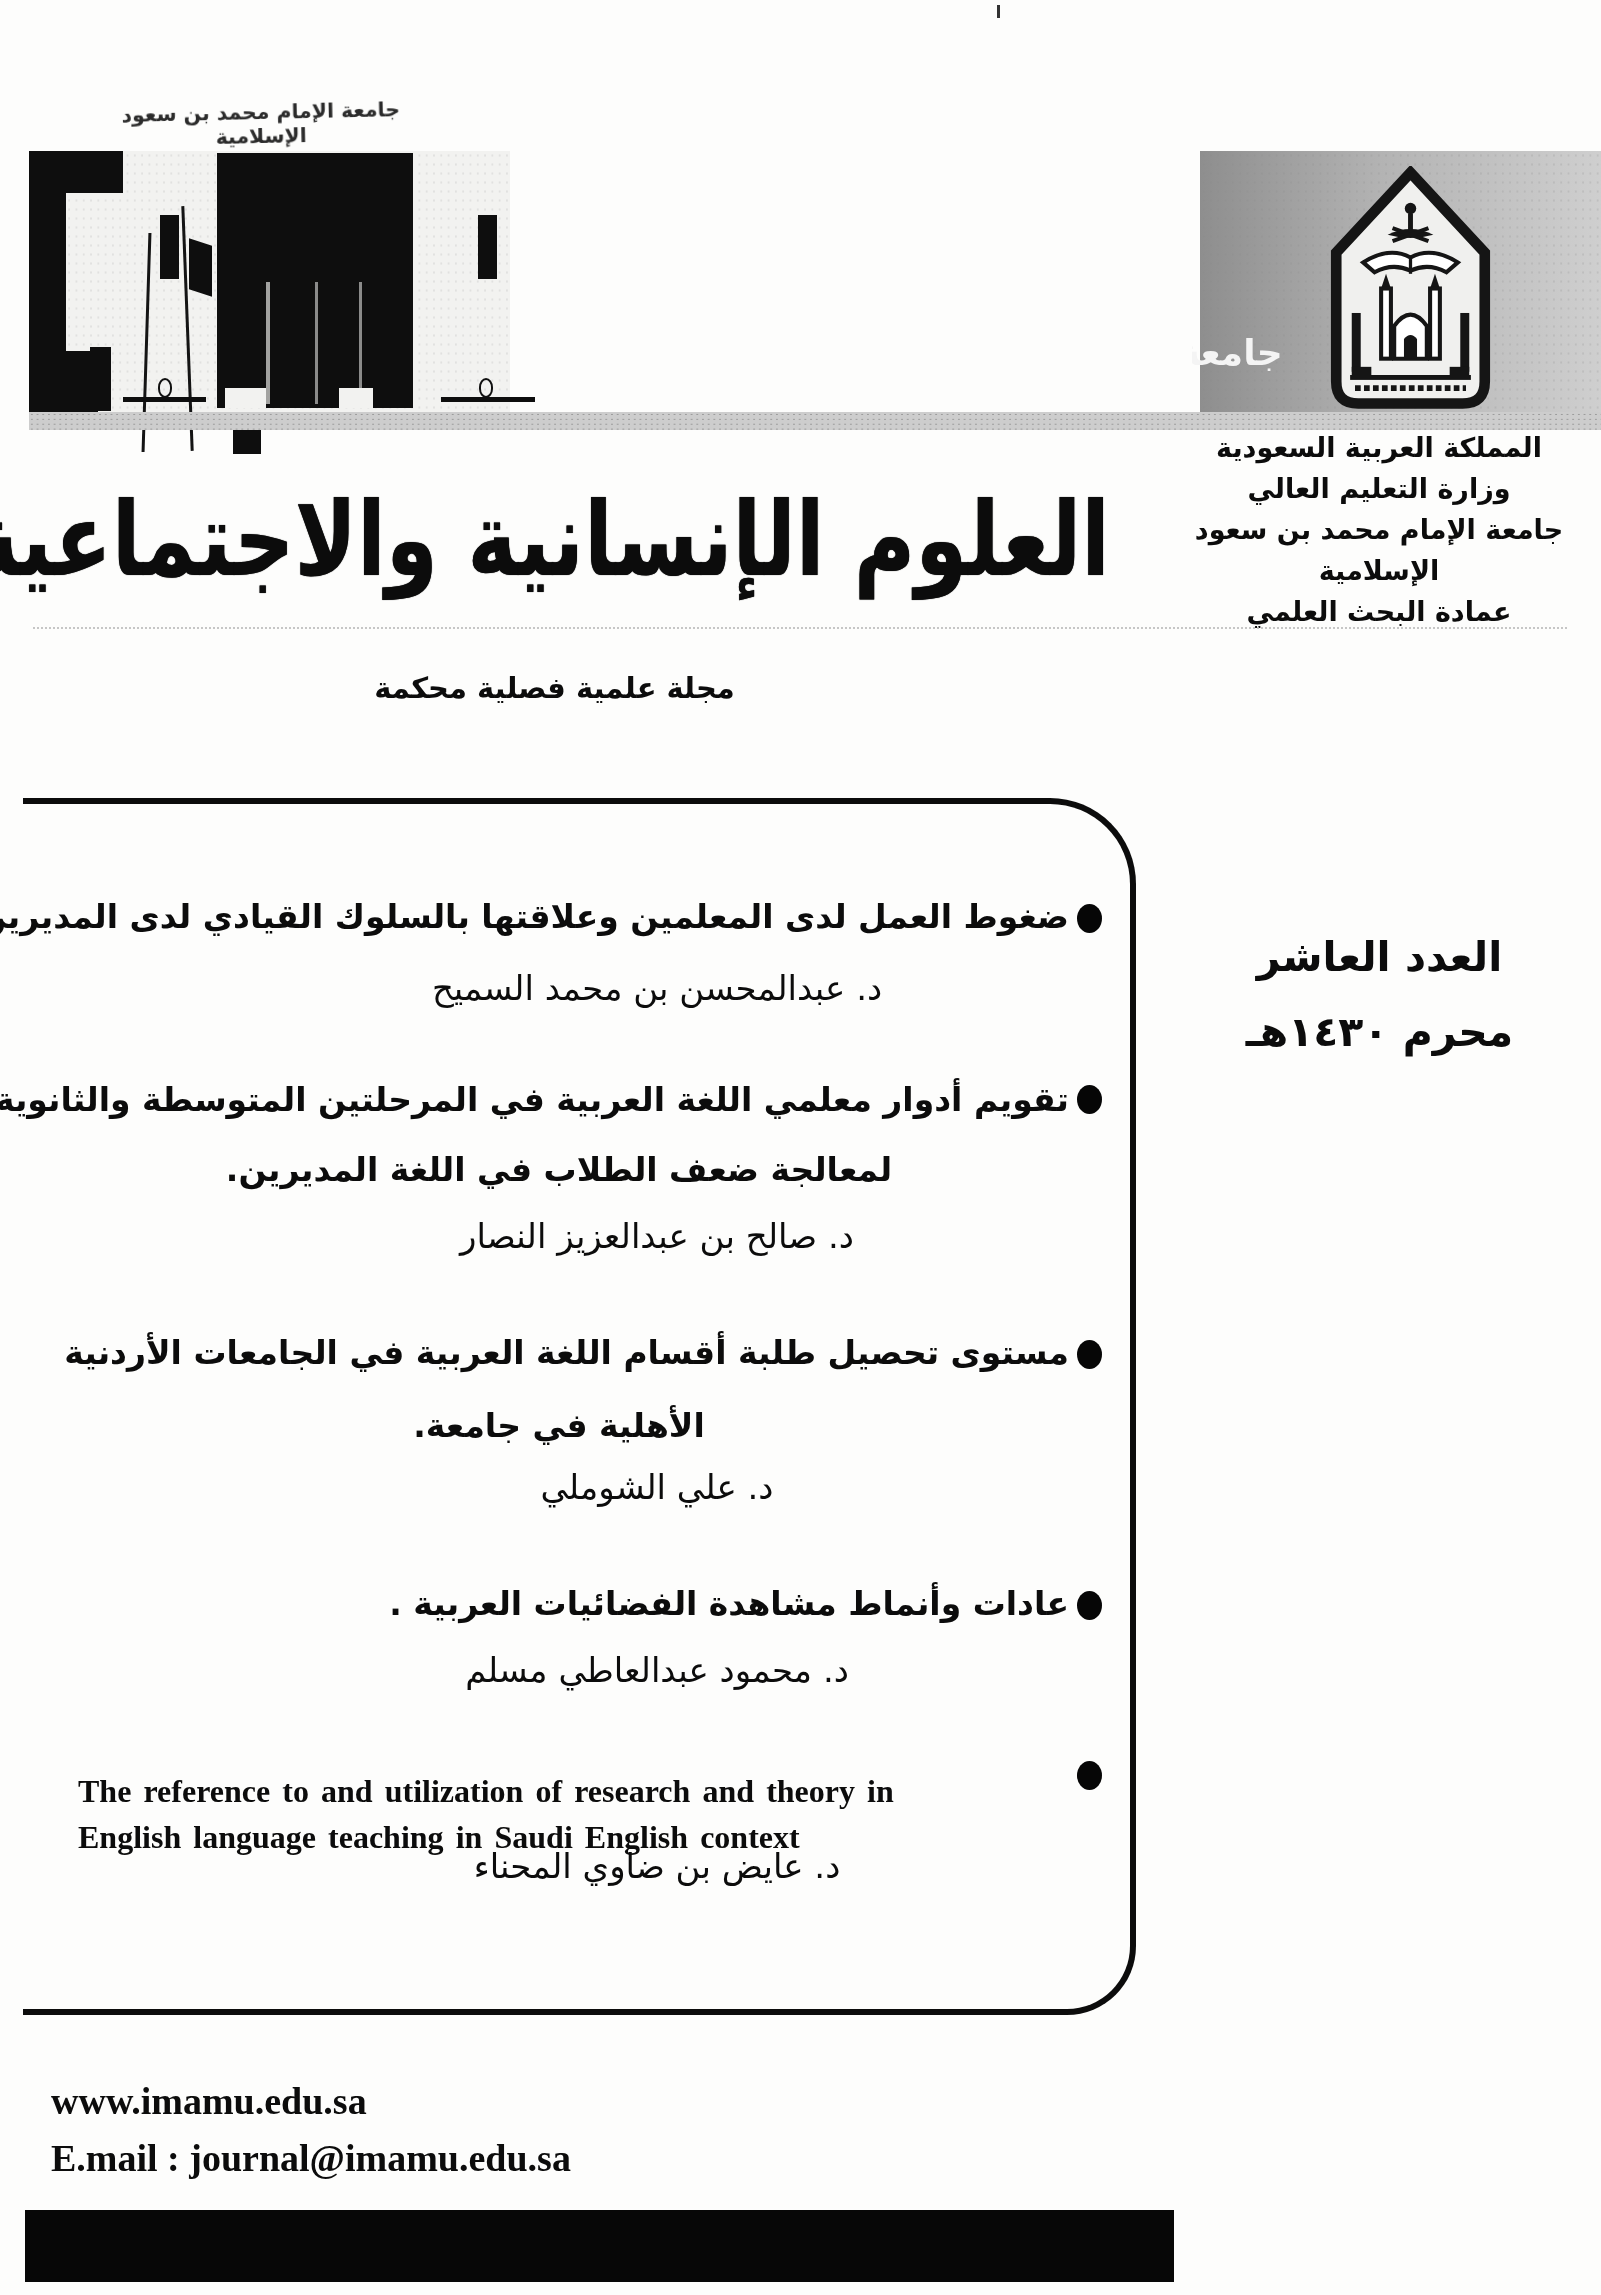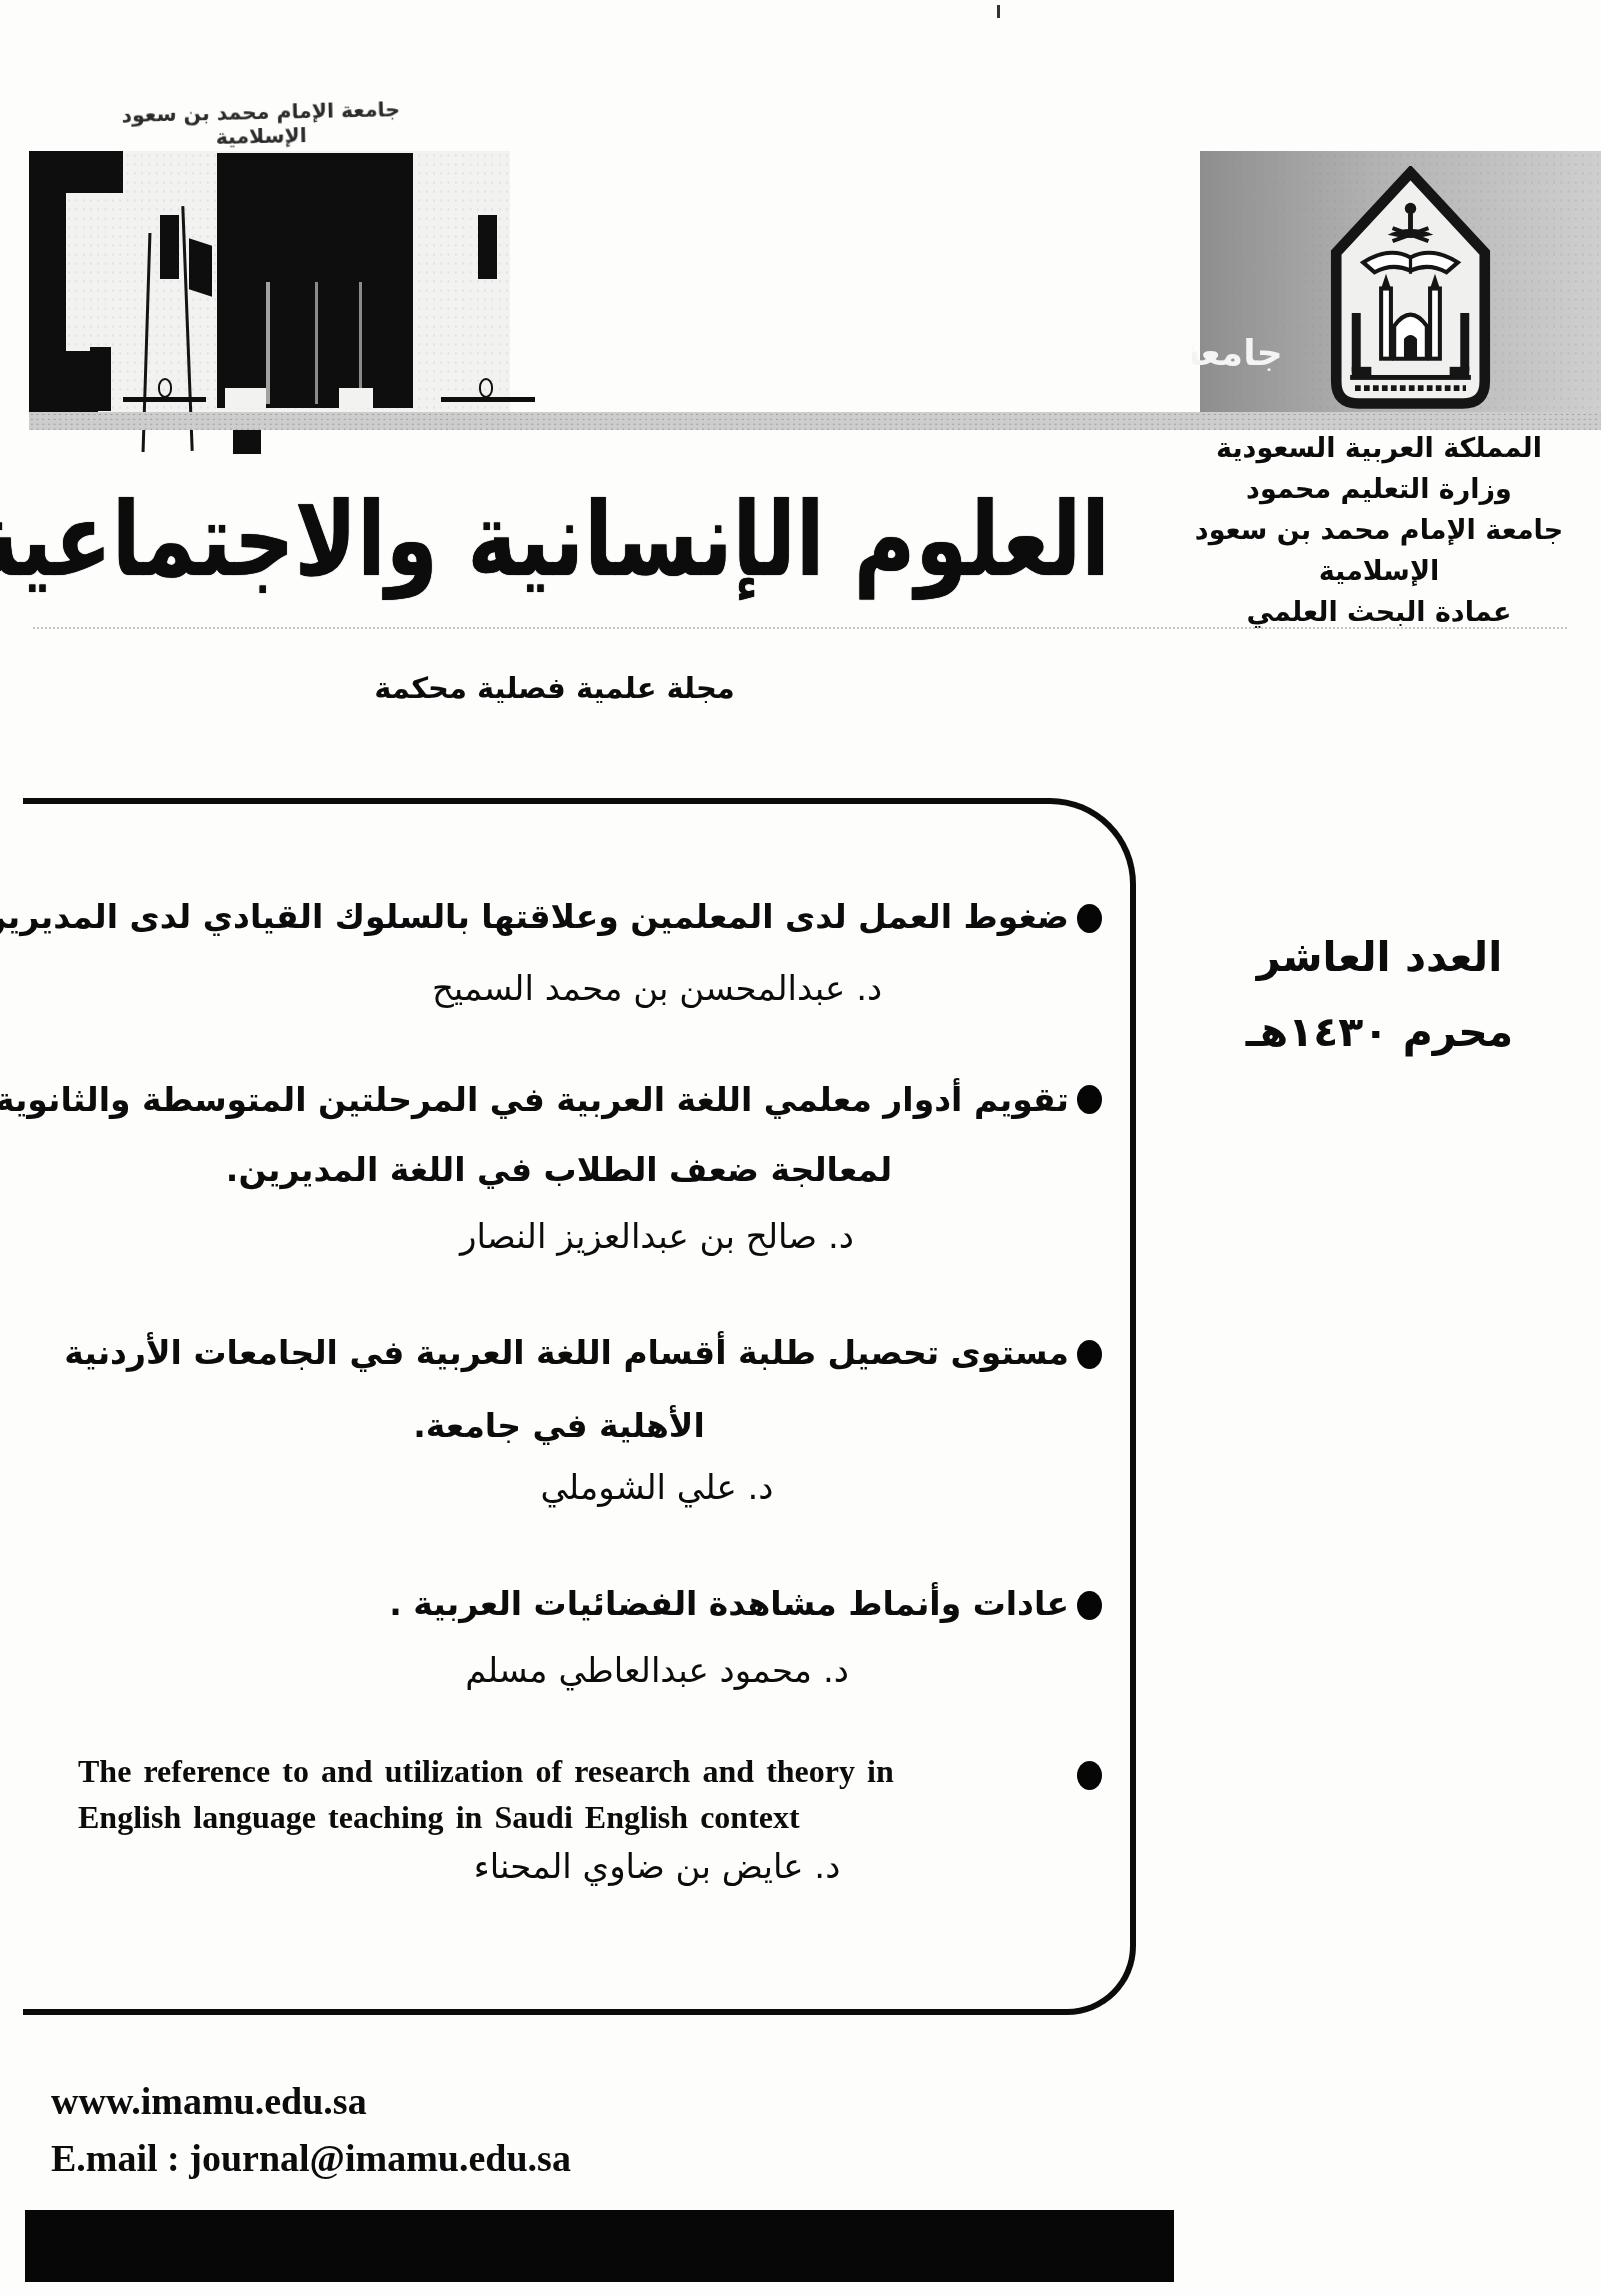--- a/index.html
+++ b/index.html
@@ -105,21 +105,21 @@
     font-size:33px; font-weight:bold; line-height:42px; white-space:nowrap;
   }
   .toc-title.cont{text-align:center; white-space:normal;}
   .toc-author{
     position:absolute; left:245px; width:824px; text-align:center; direction:rtl;
     font-size:34px; font-weight:500;
   }
   .toc-title-en{
     position:absolute; left:78px; width:975px; text-align:left; direction:ltr;
     font-family:"Liberation Serif", serif; font-size:32px; font-weight:bold;
-    line-height:46px; word-spacing:4.1px; white-space:nowrap;
+    line-height:46px; word-spacing:4.1px; white-space:nowrap;margin-top:20px;
   }
 
   
   .footer-line{
     left:51px; font-family:"Liberation Serif", serif; font-weight:bold;
     font-size:38px; direction:ltr; white-space:nowrap;
   }
   .bottom-bar{left:24.5px; top:2210px; width:1149px; height:72px; background:#070707;}
 </style>
 </head>
@@ -193,21 +193,21 @@
       </div>
     </div>
 
     <div class="overlay-frag">جامعة الإمام</div>
 
     <div class="banner-strip"></div>
   </div>
 
   <div class="abs authority">
     <div>المملكة العربية السعودية</div>
-    <div>وزارة التعليم محمود</div>
+    <div>وزارة التعليم العالي</div>
     <div>جامعة الإمام محمد بن سعود الإسلامية</div>
     <div>عمادة البحث العلمي</div>
   </div>
 
   <div class="abs main-title">العلوم الإنسانية والاجتماعية</div>
 
   <div class="abs dotted-sep"></div>
 
   <div class="abs subtitle">مجلة علمية فصلية محكمة</div>
 

